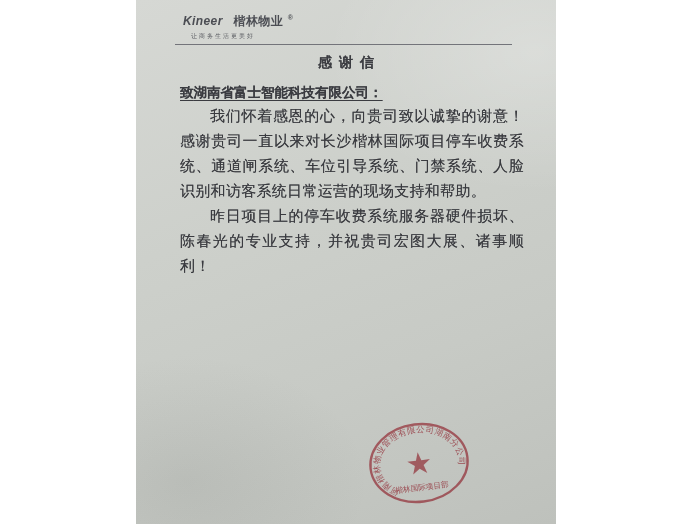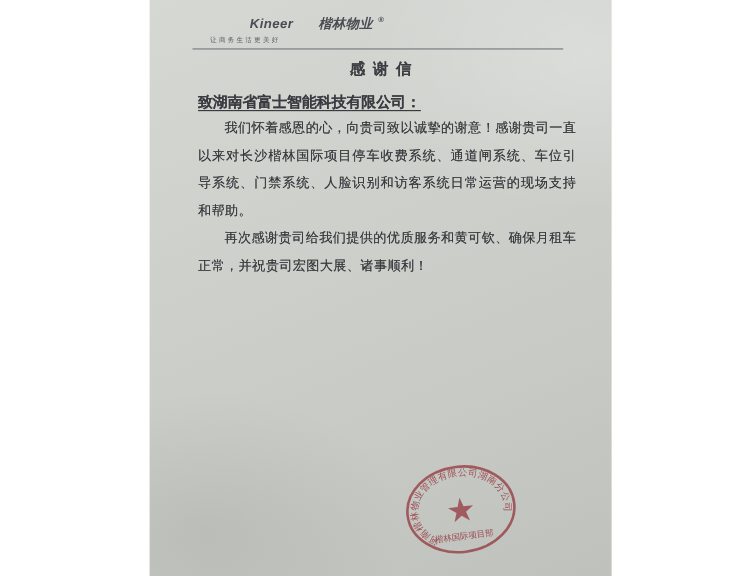--- a/index.html
+++ b/index.html
@@ -31,22 +31,22 @@
   
   .letterhead { padding: 13px 44px 0 47px; }
   .logo-row {
     font-family: "Liberation Sans", "DejaVu Sans", sans-serif;
     font-size: 12px;
     font-weight: bold;
     color: #4b4d53;
     letter-spacing: 0.4px;
     white-space: nowrap;
   }
-  .logo-en { font-style: italic; margin-left: 44px; }
-  .logo-cn { margin-left: 19px; font-style: italic; }
+  .logo-en { font-style: italic; }
+  .logo-cn { margin-left: 7px; }
   .logo-reg { font-size: 7px; vertical-align: super; margin-left: 1px; }
   .tagline {
     font-family: "Liberation Sans", "DejaVu Sans", sans-serif;
     font-size: 6px;
     color: #5c5e63;
     letter-spacing: 2px;
     margin: 2px 0 3px 8px;
   }
   .rule {
     margin: 0 44px 0 39px;
@@ -73,21 +73,21 @@
     line-height: 22px;
     text-shadow: 0 0 0.5px rgba(58,59,64,0.75);
   }
   .salutation .underlined {
     text-decoration: underline;
     text-underline-offset: 3px;
     margin-top: 28px;
   }
   .para {
     margin: 0;
-    font-size: 12px;
+    font-size: 15px;
     line-height: 25px;
     letter-spacing: 0.3px;
     text-align: justify;
     text-indent: 2em;
     color: #393a3f;
     text-shadow: 0 0 0.5px rgba(57,58,63,0.7);
   }
   
   .stamp {
     position: absolute;
@@ -118,21 +118,21 @@
 
     <h1 class="title">感谢信</h1>
 
     <div class="body">
       <div class="salutation">
         <span class="underlined">
           <span>致</span><span>湖南省富士智能科技有限公司：</span>
         </span>
       </div>
       <p class="para">我们怀着感恩的心，向贵司致以诚挚的谢意！感谢贵司一直以来对长沙楷林国际项目停车收费系统、通道闸系统、车位引导系统、门禁系统、人脸识别和访客系统日常运营的现场支持和帮助。</p>
-      <p class="para">再次感谢贵司给我们提供的优质服务和黄可钦、确保月租车正常，并祝贵司宏图大展、诸事顺利！</p>
+      <p class="para">昨日项目上的停车收费系统服务器硬件损坏、陈春光的专业支持，并祝贵司宏图大展、诸事顺利！</p>
     </div>
 
     <svg class="stamp" viewBox="0 0 144 124" xmlns="http://www.w3.org/2000/svg">
       <ellipse cx="72" cy="62" rx="54" ry="43" fill="none" stroke="#bf3a48" stroke-width="2.6" opacity="0.82"></ellipse>
       <path id="stamp-arc-path" d="M 46.8,89.9 A 44,34 0 1 1 97.2,89.9" fill="none"></path>
       <text font-size="9.3" fill="#bf3a48" opacity="0.9" letter-spacing="0.5" font-family="Liberation Serif, DejaVu Serif, serif">
         <textPath href="#stamp-arc-path">河南楷林物业管理有限公司湖南分公司</textPath>
       </text>
       <text x="72" y="74" text-anchor="middle" font-size="33" fill="#bf3a48" opacity="0.8">★</text>
       <text x="72" y="92" text-anchor="middle" font-size="8.5" fill="#bf3a48" opacity="0.9" font-family="Liberation Serif, DejaVu Serif, serif">楷林国际项目部</text>

